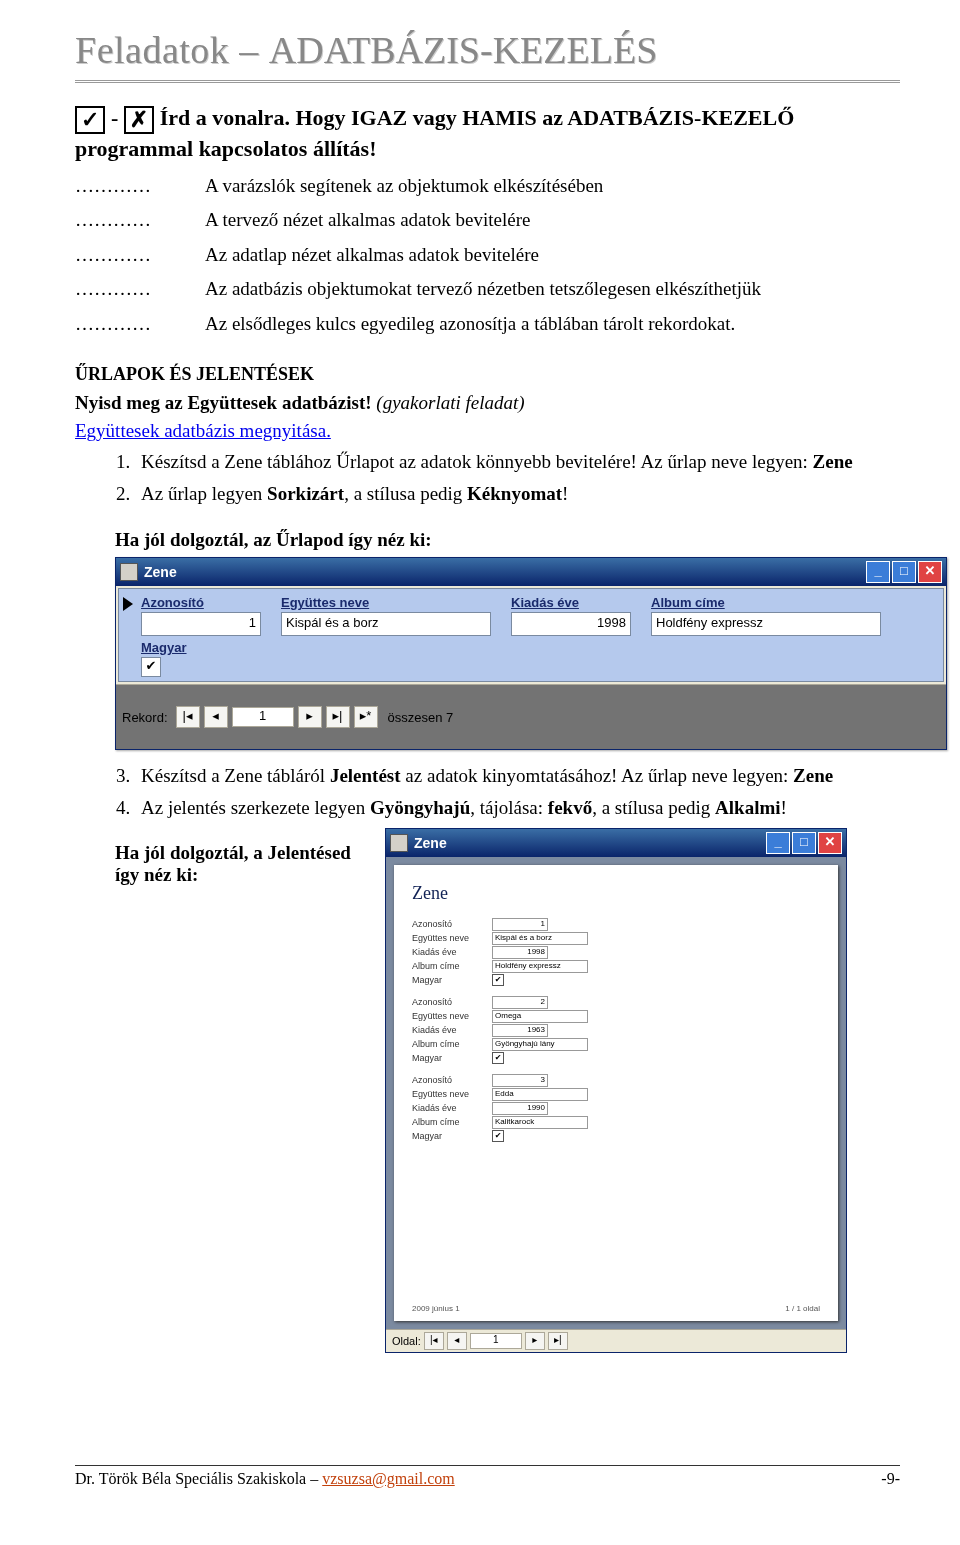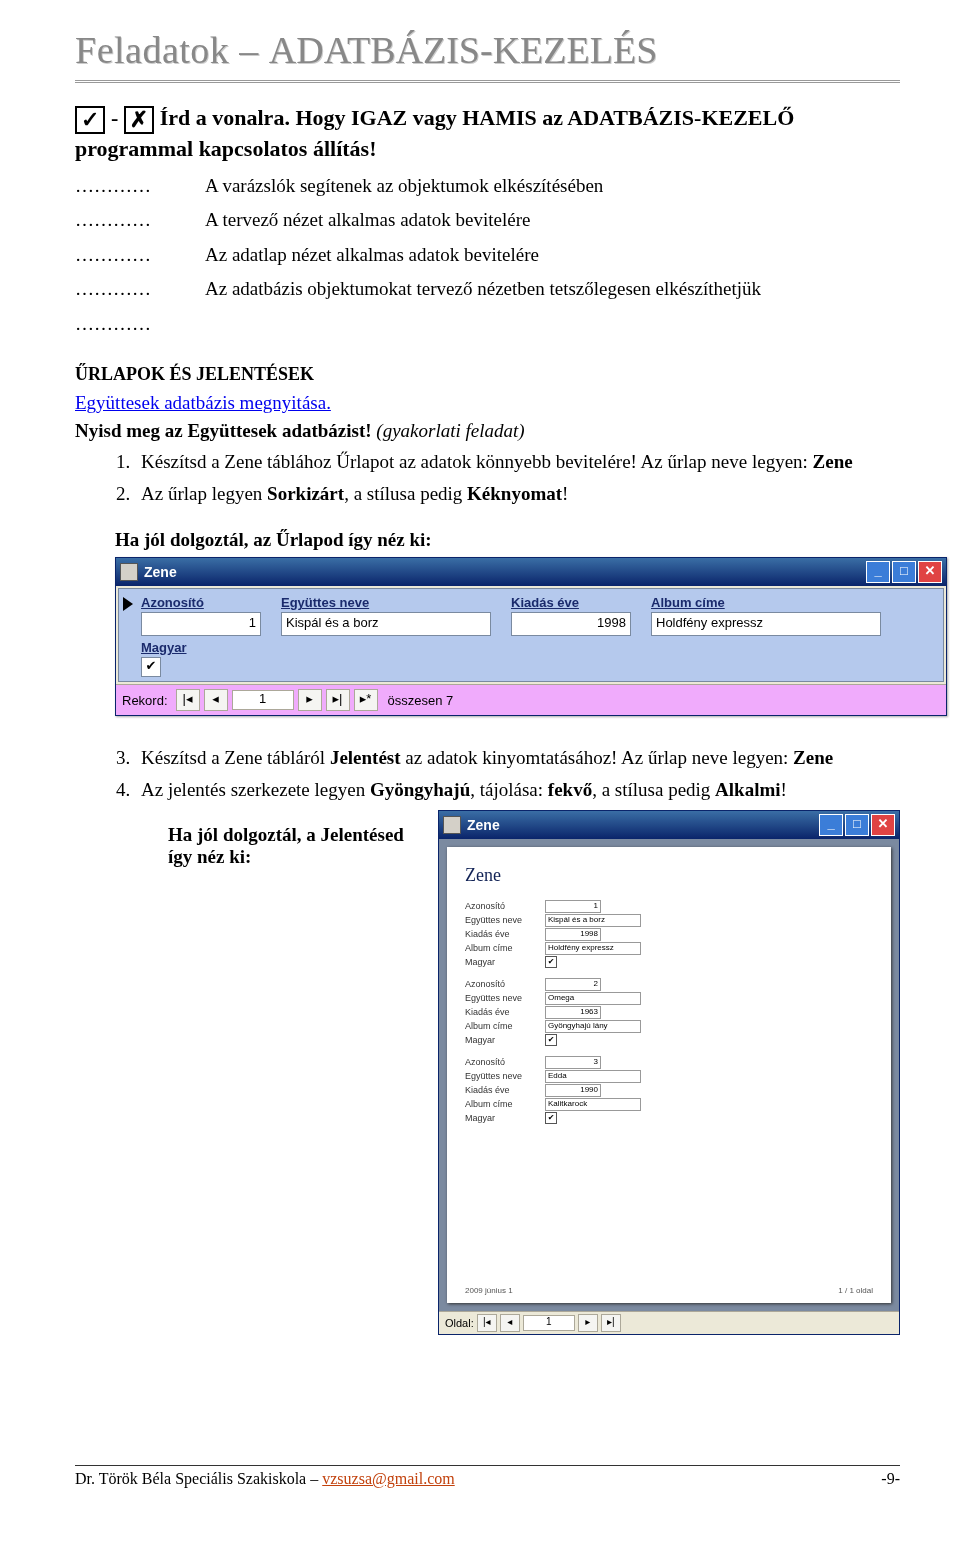--- a/index.html
+++ b/index.html
@@ -103,29 +103,29 @@
     border-top:7px solid transparent; border-bottom:7px solid transparent;
     border-left:10px solid #000;
   }
   .fields-row { display:flex; gap: 20px; align-items:flex-start;}
   .fld { display:flex; flex-direction:column; }
   .fld label { color:#1a2a6c; font-weight:bold; font-size:13px; text-decoration: underline; margin-bottom:2px;}
   .fld .val { background:#fff; border:1px solid #7a8aa0; padding:2px 4px; height:18px; font-size:13px;}
   .fld .val.right { text-align:right;}
   .fld.chk .val { width:18px; height:18px; padding:0; text-align:center;}
   .recordbar {
-    background:#f0abfc; border-top:1px solid #aca899; padding:4px 6px;
+    background:#737373; border-top:1px solid #aca899; padding:21px 6px;
     font-size:13px; display:flex; align-items:center; gap:4px;
   }
   .recordbar .rb-lbl{ margin-right:4px;}
   .recordbar .navbtn{ border:1px solid #aca899; background:#f5f5f2; width:22px; height:20px; text-align:center; line-height:18px; font-family:Arial;}
   .recordbar .recnum{ border:1px solid #aca899; background:#fff; width:60px; height:18px; text-align:center;}
 
   
-  .report-wrap { display:flex; margin-top:6px;justify-content:flex-end; }
+  .report-wrap { display:flex; margin-top:6px; }
   .reportwin {
     margin-left: 20px;
     width: 460px;
     border: 1px solid #0a246a;
     background: #7b8aa0;
     font-family: Tahoma, Arial, sans-serif;
     font-size: 10px;
   }
   .reportpage {
     background:#fff; margin:8px; padding:18px 18px 8px 18px;
@@ -178,29 +178,30 @@
     <div class="row">
         <div class="dots">…………</div>
         <div class="txt">Az adatlap nézet alkalmas adatok bevitelére</div>
       </div>
     <div class="row">
         <div class="dots">…………</div>
         <div class="txt">Az adatbázis objektumokat tervező nézetben tetszőlegesen elkészíthetjük</div>
       </div>
     <div class="row">
         <div class="dots">…………</div>
+        <div class="txt">Az elsődleges kulcs egyedileg azonosítja a táblában tárolt rekordokat.</div>
       </div>
   </div>
 
   <div class="section-h">ŰRLAPOK ÉS JELENTÉSEK</div>
-  <div class="body-text"><a class="link">Együttesek adatbázis megnyitása.</a></div>
   <div class="body-text">
     <span class="sub-bold">Nyisd meg az Együttesek adatbázist!</span>
     <span class="ital">(gyakorlati feladat)</span>
   </div>
+  <div class="body-text"><a class="link">Együttesek adatbázis megnyitása.</a></div>
 
   <ol class="numlist">
     <li><span>Készítsd a Zene táblához Űrlapot az adatok könnyebb bevitelére! Az űrlap neve legyen: </span><b>Zene</b></li>
     <li><span>Az űrlap legyen </span><b>Sorkizárt</b><span>, a stílusa pedig </span><b>Kéknyomat</b><span>!</span></li>
   </ol>
 
   <div class="result-line">Ha jól dolgoztál, az Űrlapod így néz ki:</div>
 
   <div class="formwin">
     <div class="titlebar">
@@ -243,21 +244,21 @@
       <div class="navbtn">|◂</div>
       <div class="navbtn">◂</div>
       <div class="recnum">1</div>
       <div class="navbtn">▸</div>
       <div class="navbtn">▸|</div>
       <div class="navbtn">▸*</div>
       <span style="margin-left:6px;">összesen 7</span>
     </div>
   </div>
 
-  <ol class="numlist" start="3" style="margin-top:28px;">
+  <ol class="numlist" start="3" style="margin-top:12px;">
     <li><span>Készítsd a Zene tábláról </span><b>Jelentést</b><span> az adatok kinyomtatásához! Az űrlap neve legyen: </span><b>Zene</b></li>
     <li><span>Az jelentés szerkezete legyen </span><b>Gyöngyhajú</b><span>, tájolása: </span><b>fekvő</b><span>, a stílusa pedig </span><b>Alkalmi</b><span>!</span></li>
   </ol>
 
   <div class="report-wrap">
     <div class="result-line2">Ha jól dolgoztál, a Jelentésed így néz ki:</div>
 
     <div class="reportwin">
       <div class="titlebar">
         <div class="appicon"></div>

